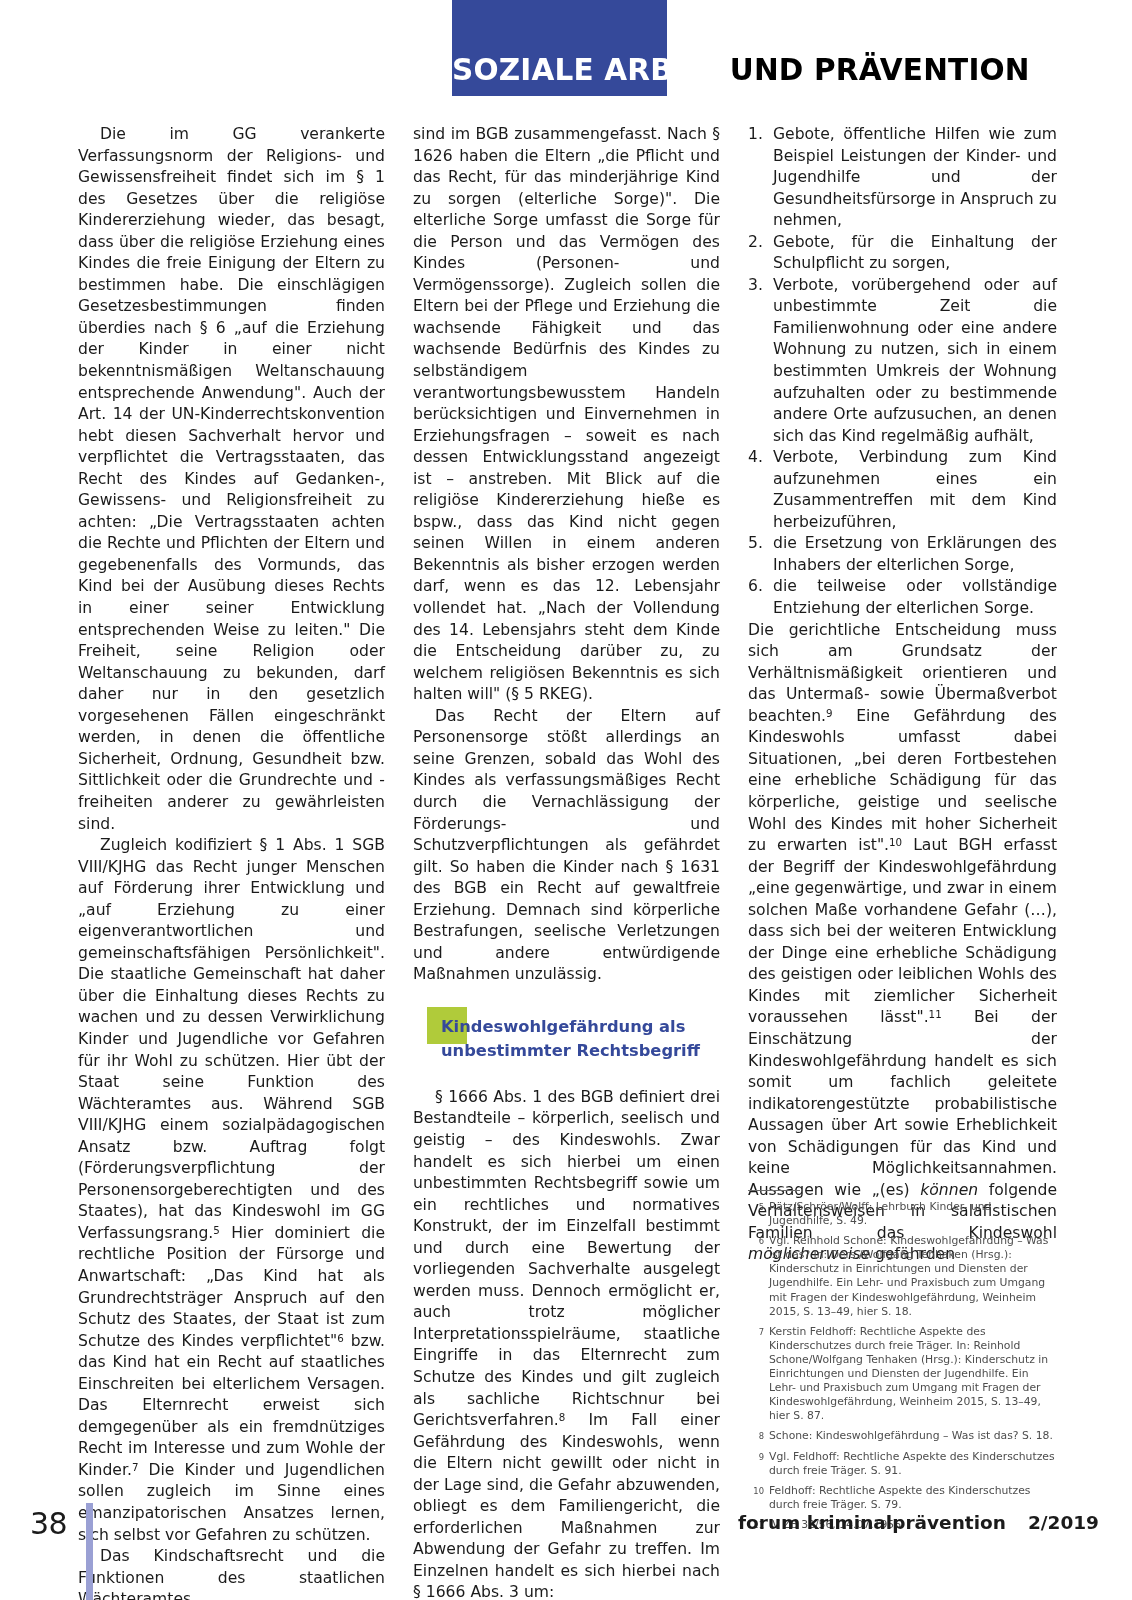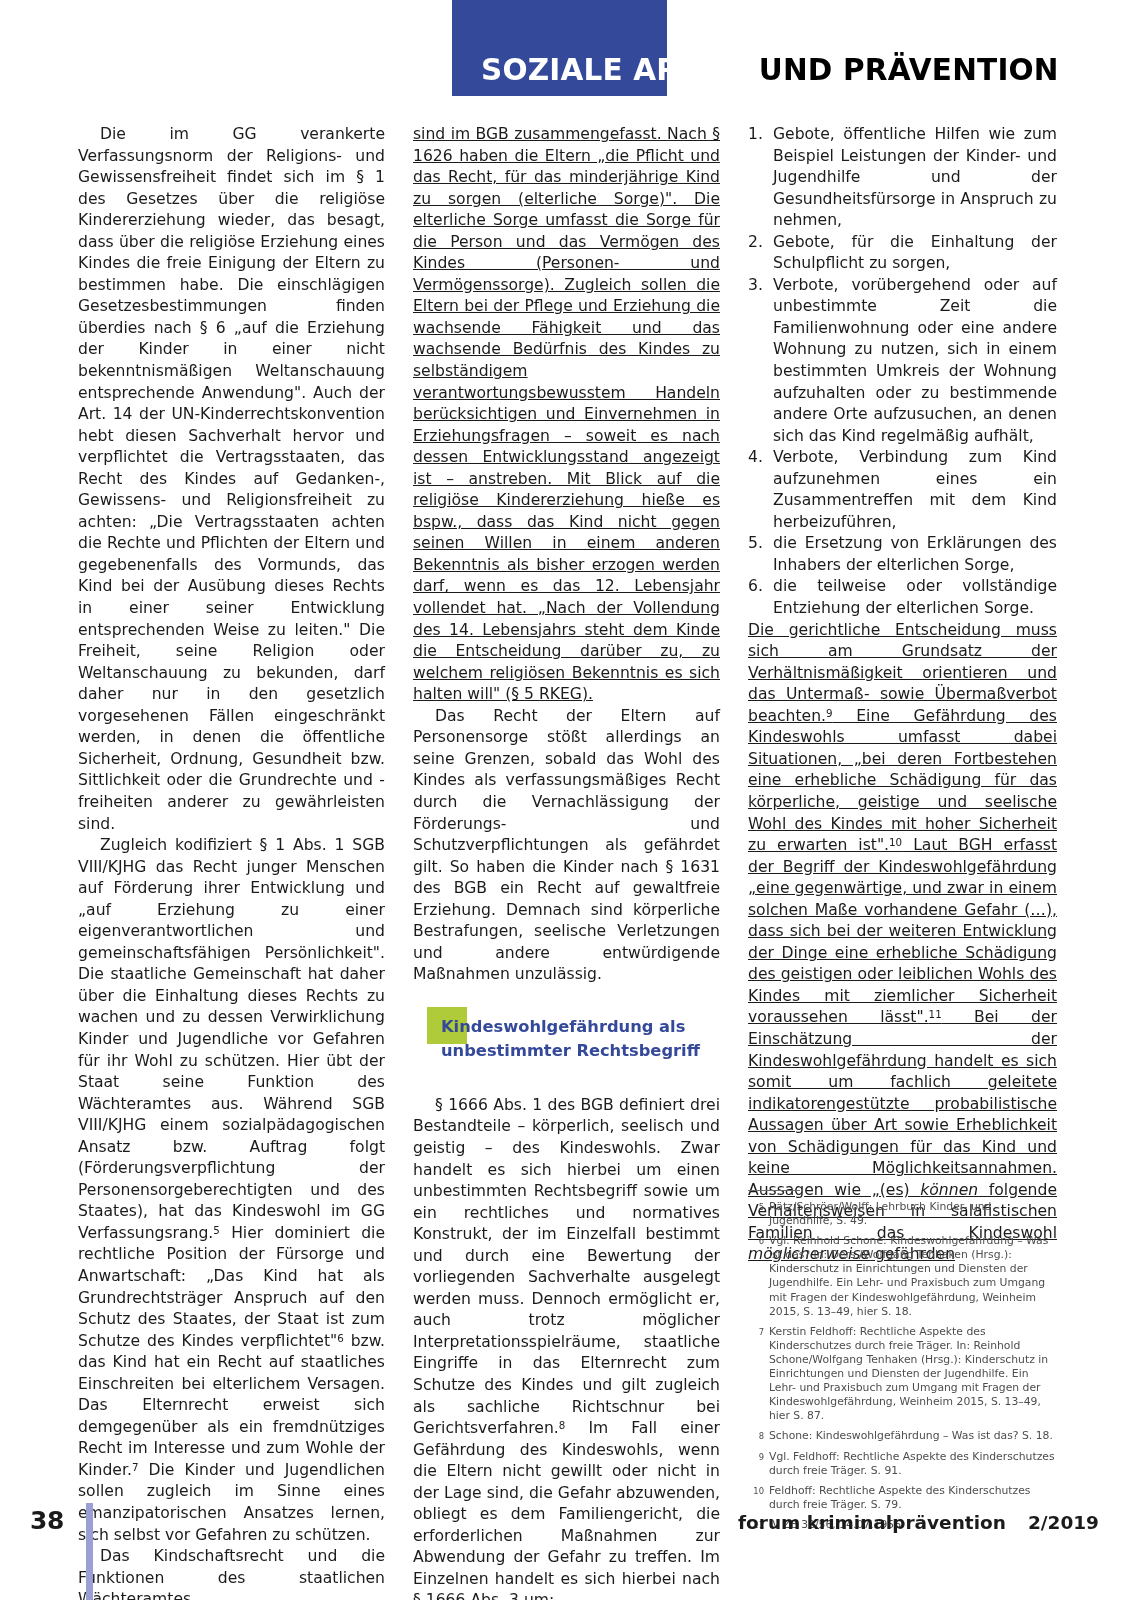--- a/index.html
+++ b/index.html
@@ -36,21 +36,20 @@
     height: 40px;
     white-space: nowrap;
     font-family: "DejaVu Sans", sans-serif;
     font-weight: bold;
     font-size: 29.5px;
     letter-spacing: 0.2px;
     line-height: 32px;
   }
   #header-title .w {
     color: #ffffff;
-    padding-left: 29px;
     text-align: right;
   }
   #header-title .b {
     color: #000000;
     padding-left: 5px;
   }
 
   
   .col {
     position: absolute;
@@ -64,21 +63,21 @@
   }
   #col1 { left: 78px;  width: 307px; }
   #col2 { left: 413px; width: 307px; }
   #col3 { left: 748px; width: 309px; }
 
   .col p {
     margin: 0;
     text-indent: 22px;
     text-align: justify;
   }
-  .col p.noind { text-indent: 0; text-decoration: underline; }
+  .col p.noind { text-indent: 0; }
 
   
   ol.numlist {
     margin: 0;
     padding: 0;
     list-style: none;
   }
   ol.numlist li {
     position: relative;
     padding-left: 25px;
@@ -90,21 +89,21 @@
     left: 0;
     top: 0;
     width: 20px;
     text-align: left;
   }
 
   
   #section-heading-wrap {
     position: relative;
     margin-top: 21px;
-    margin-bottom: 32px;
+    margin-bottom: 24px;
     padding-top: 8px;
   }
   #section-square {
     position: absolute;
     left: 14px;
     top: 0px;
     width: 40px;
     height: 37px;
     background: #b0cb3a;
     z-index: 0;
@@ -161,22 +160,22 @@
     top: 1503px;
     width: 7px;
     height: 97px;
     background: #9aa0d4;
   }
   #page-number {
     position: absolute;
     left: 30px;
     top: 1506px;
     font-family: "DejaVu Sans", sans-serif;
-    font-weight: bold;
-    font-size: 25px;
+    font-weight: normal;
+    font-size: 30px;
     color: #1b1b1b;
     letter-spacing: -0.5px;
   }
   #footer-right {
     position: absolute;
     right: 33px;
     top: 1512px;
     font-family: "DejaVu Sans", sans-serif;
     font-weight: bold;
     font-size: 18.5px;

